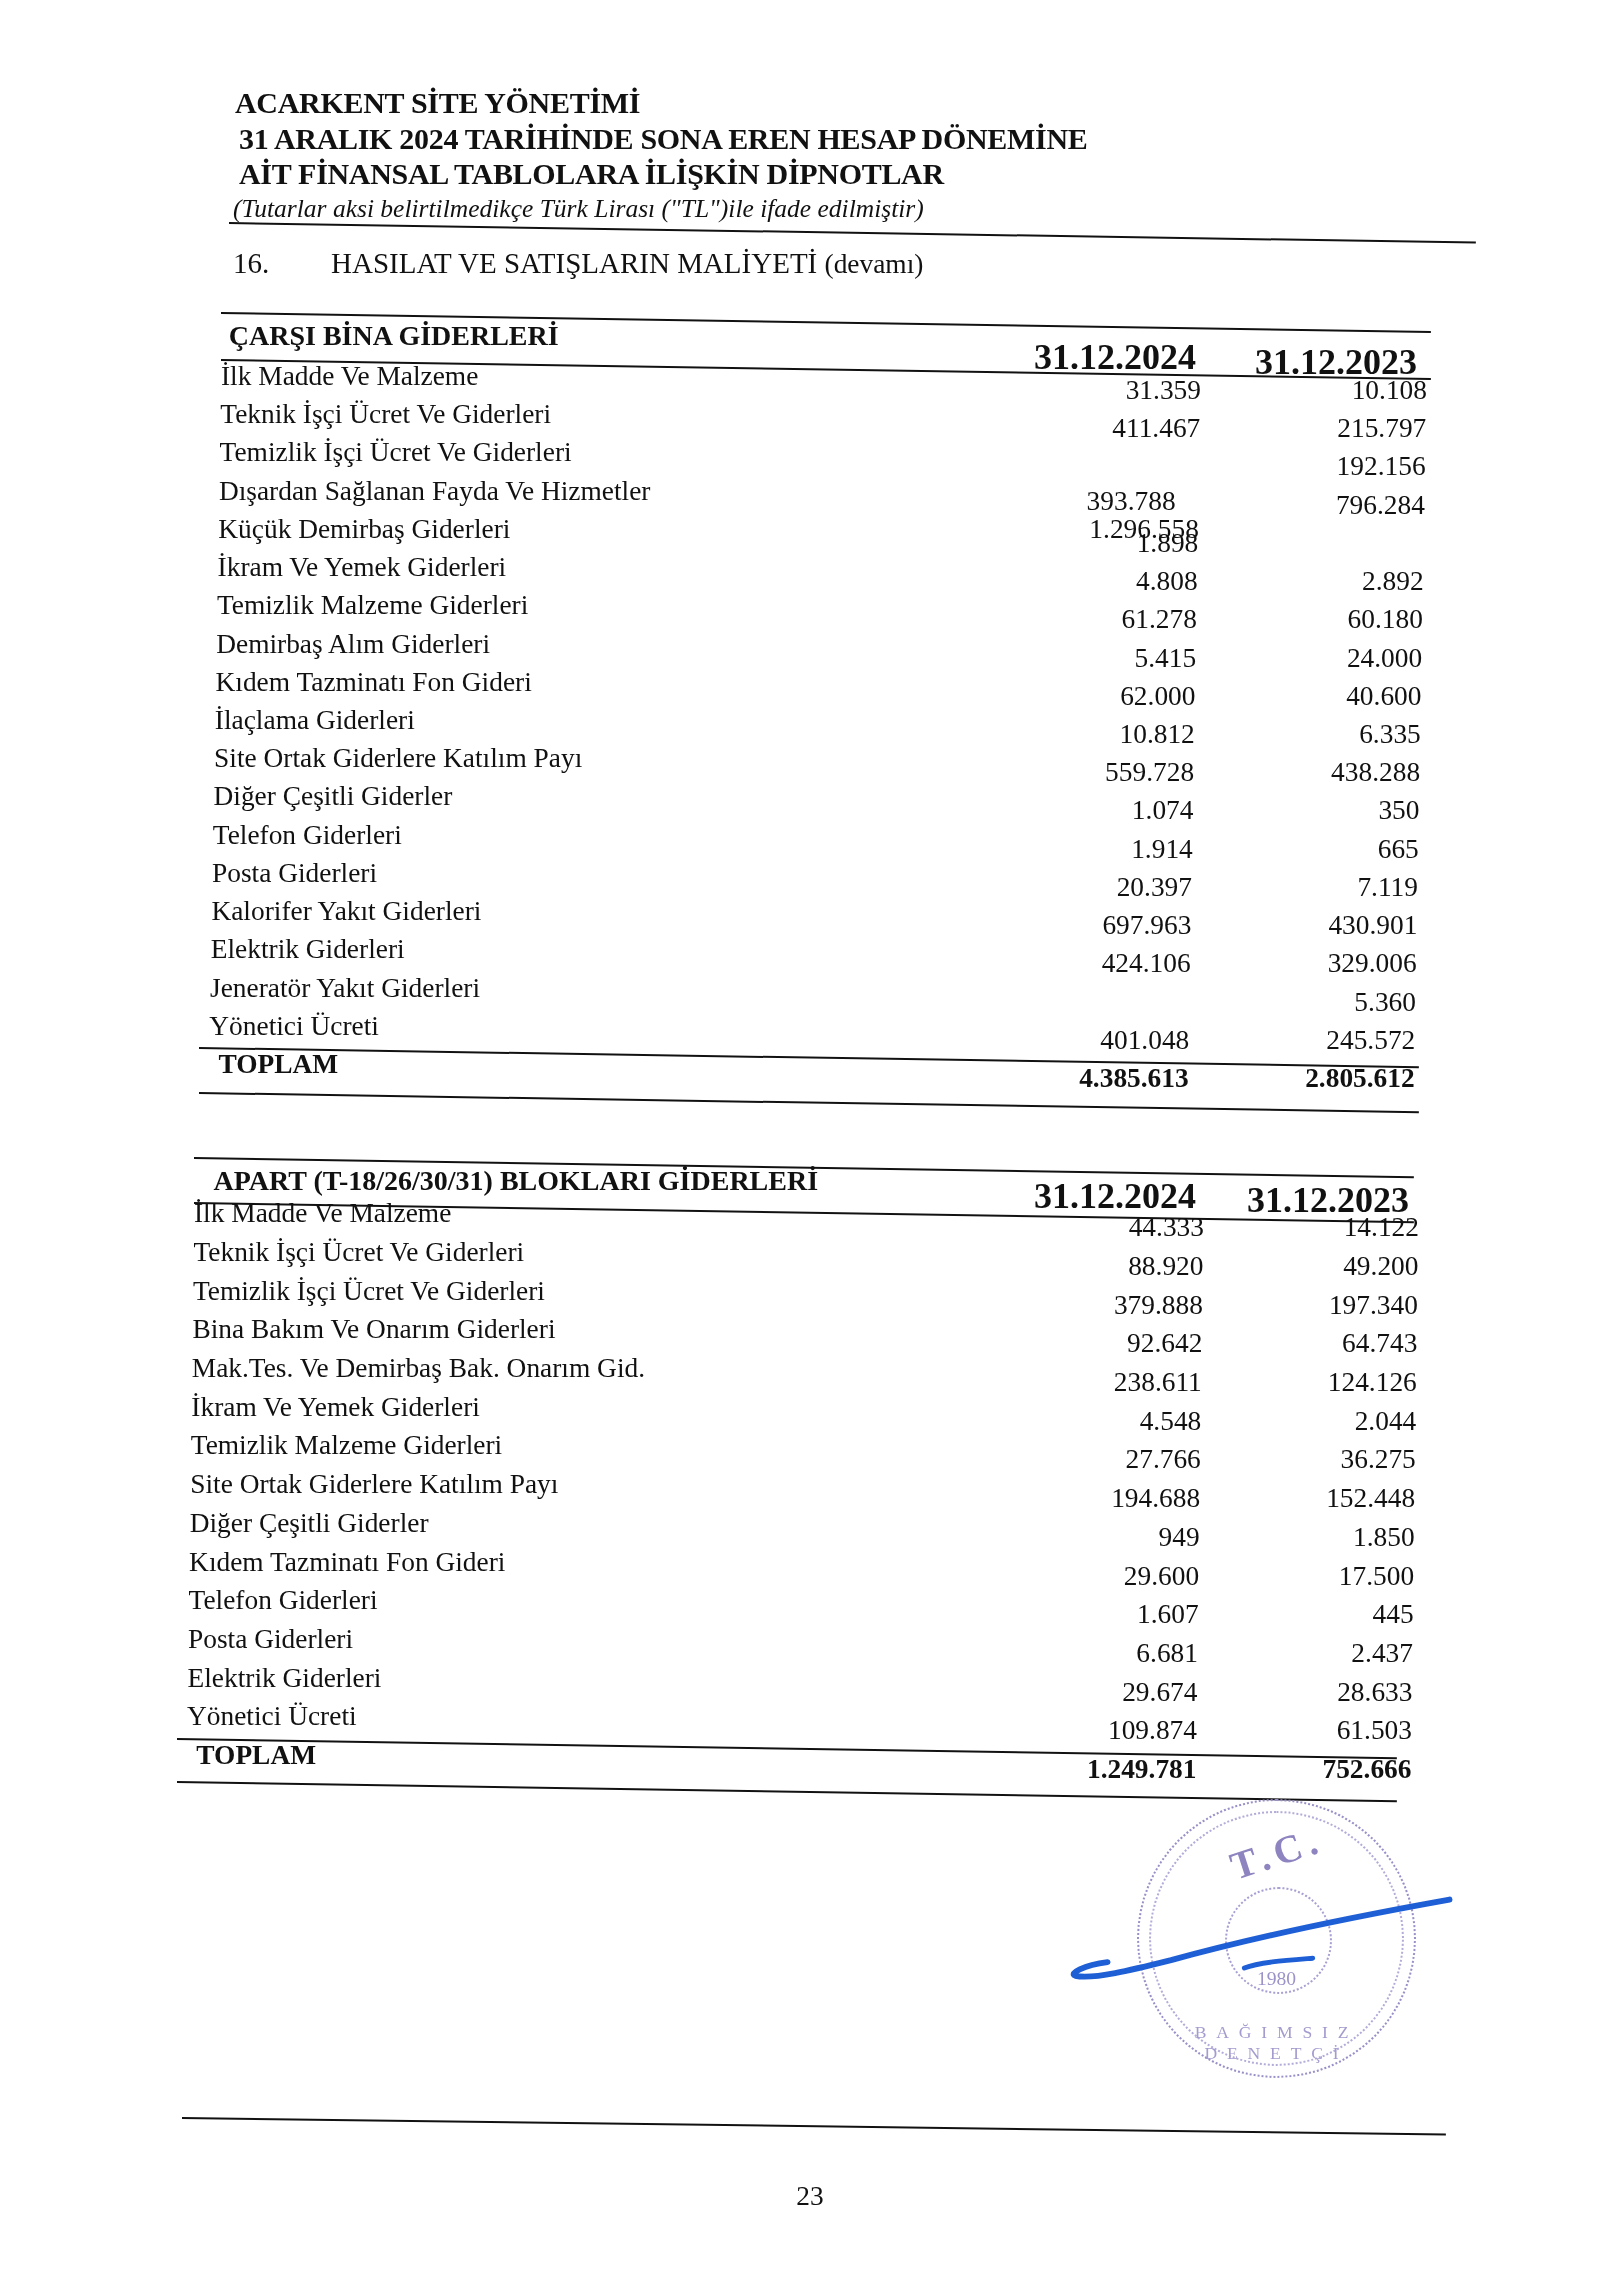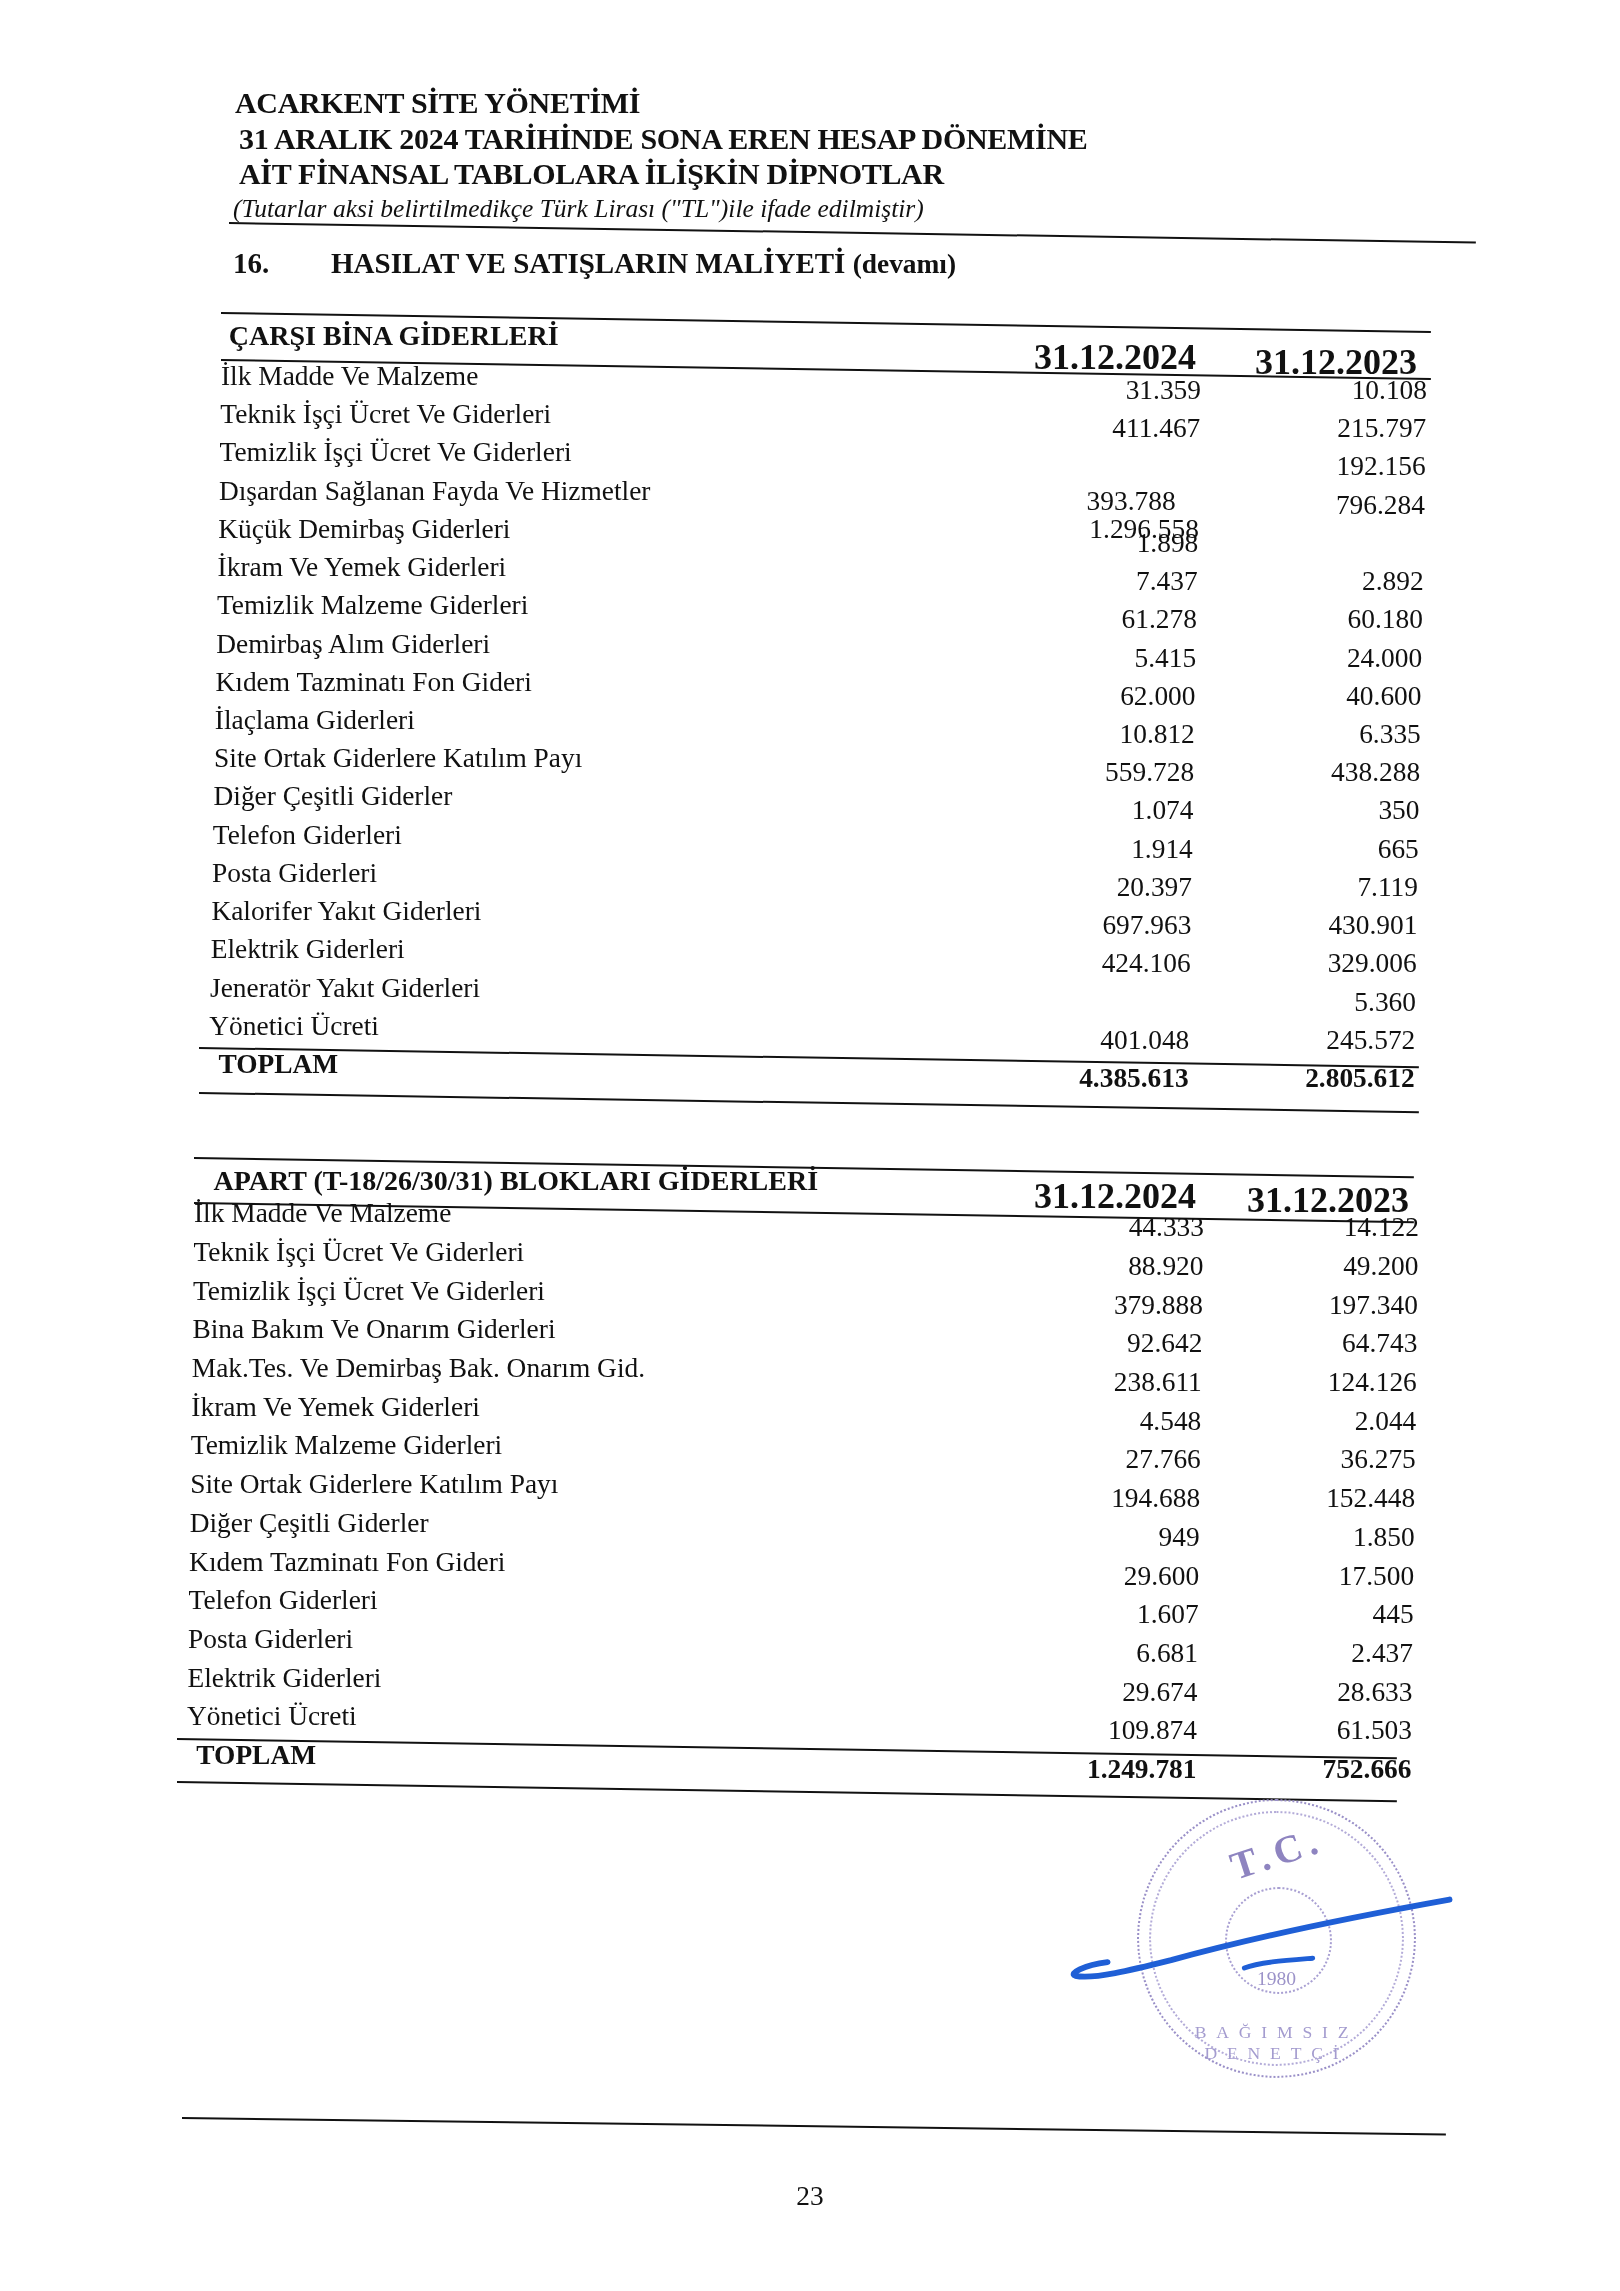--- a/index.html
+++ b/index.html
@@ -1,21 +1,21 @@
 <!DOCTYPE html>
 <html><head>
 <meta charset="utf-8">
 <style>
   html, body { margin: 0; padding: 0; background: #ffffff; }
   body { width: 1620px; height: 2292px; position: relative; overflow: hidden;
          font-family: "Liberation Serif", "DejaVu Serif", serif; color: #111; }
   .hdr { position: absolute; left: 235px; font-weight: bold; font-size: 30px; letter-spacing: -0.3px; white-space: nowrap; }
   .sub { position: absolute; left: 233px; top: 194px; font-style: italic; font-size: 25.5px; white-space: nowrap; }
   .rule { position: absolute; height: 0; border-top: 2.5px solid #111; transform-origin: left center; }
-  .sec { position: absolute; top: 247px; left: 233px; font-weight: bold; font-size: 29px; white-space: nowrap; }
+  .sec { position: absolute; top: 247px; left: 233px; font-weight: normal; font-size: 29px; white-space: nowrap; }
   .sec .num { display: inline-block; width: 98px; }
   .sec .dev { font-size: 27.4px; }
   .tbl { position: absolute; }
   .tbl .title { position: absolute; font-weight: bold; font-size: 28px; white-space: nowrap; }
   .tbl .colh { position: absolute; font-weight: bold; font-size: 36px; text-align: right; width: 196px; white-space: nowrap; }
   .row { position: absolute; left: 0; width: 1225px; height: 38px; }
   .row .lbl { position: absolute; left: 0; top: 0; font-size: 27.4px; white-space: nowrap; }
   .row .v1, .row .v2 { position: absolute; width: 196px; text-align: right; font-size: 27.4px; top: 13.7px; white-space: nowrap; }
   .total .lbl, .total .v1, .total .v2 { font-weight: bold; }
   .stamp { position: absolute; left: 1137px; top: 1799px; width: 279px; height: 279px; border-radius: 50%;
@@ -68,21 +68,21 @@
       <span class="v1" style="left:784px;margin-top:24px;">1.296.558</span>
       <span class="v2" style="left:1010px;">796.284</span>
     </div>
       <div class="row" style="top:202px; left:-2.7px;">
       <span class="lbl">Küçük Demirbaş Giderleri</span>
       <span class="v1" style="left:784px;">1.898</span>
       <span class="v2" style="left:1010px;"></span>
     </div>
       <div class="row" style="top:240px; left:-3.4px;">
       <span class="lbl">İkram Ve Yemek Giderleri</span>
-      <span class="v1" style="left:784px;">7.437</span>
+      <span class="v1" style="left:784px;">4.808</span>
       <span class="v2" style="left:1010px;">2.892</span>
     </div>
       <div class="row" style="top:278px; left:-4.1px;">
       <span class="lbl">Temizlik Malzeme Giderleri</span>
       <span class="v1" style="left:784px;">61.278</span>
       <span class="v2" style="left:1010px;">60.180</span>
     </div>
       <div class="row" style="top:317px; left:-4.8px;">
       <span class="lbl">Demirbaş Alım Giderleri</span>
       <span class="v1" style="left:784px;">5.415</span>

